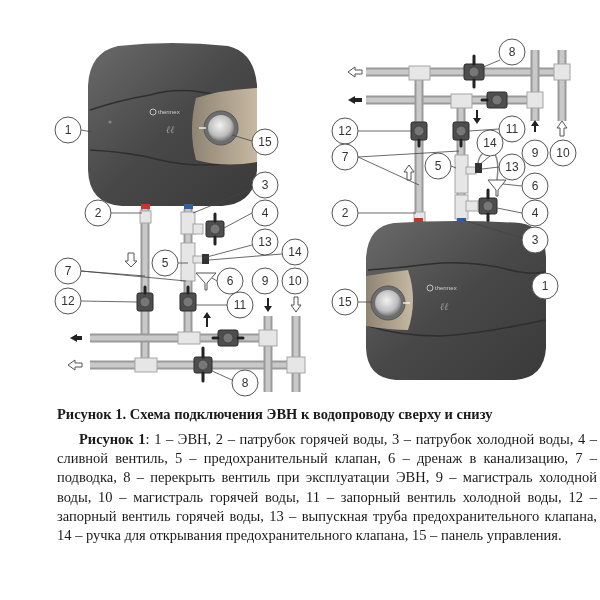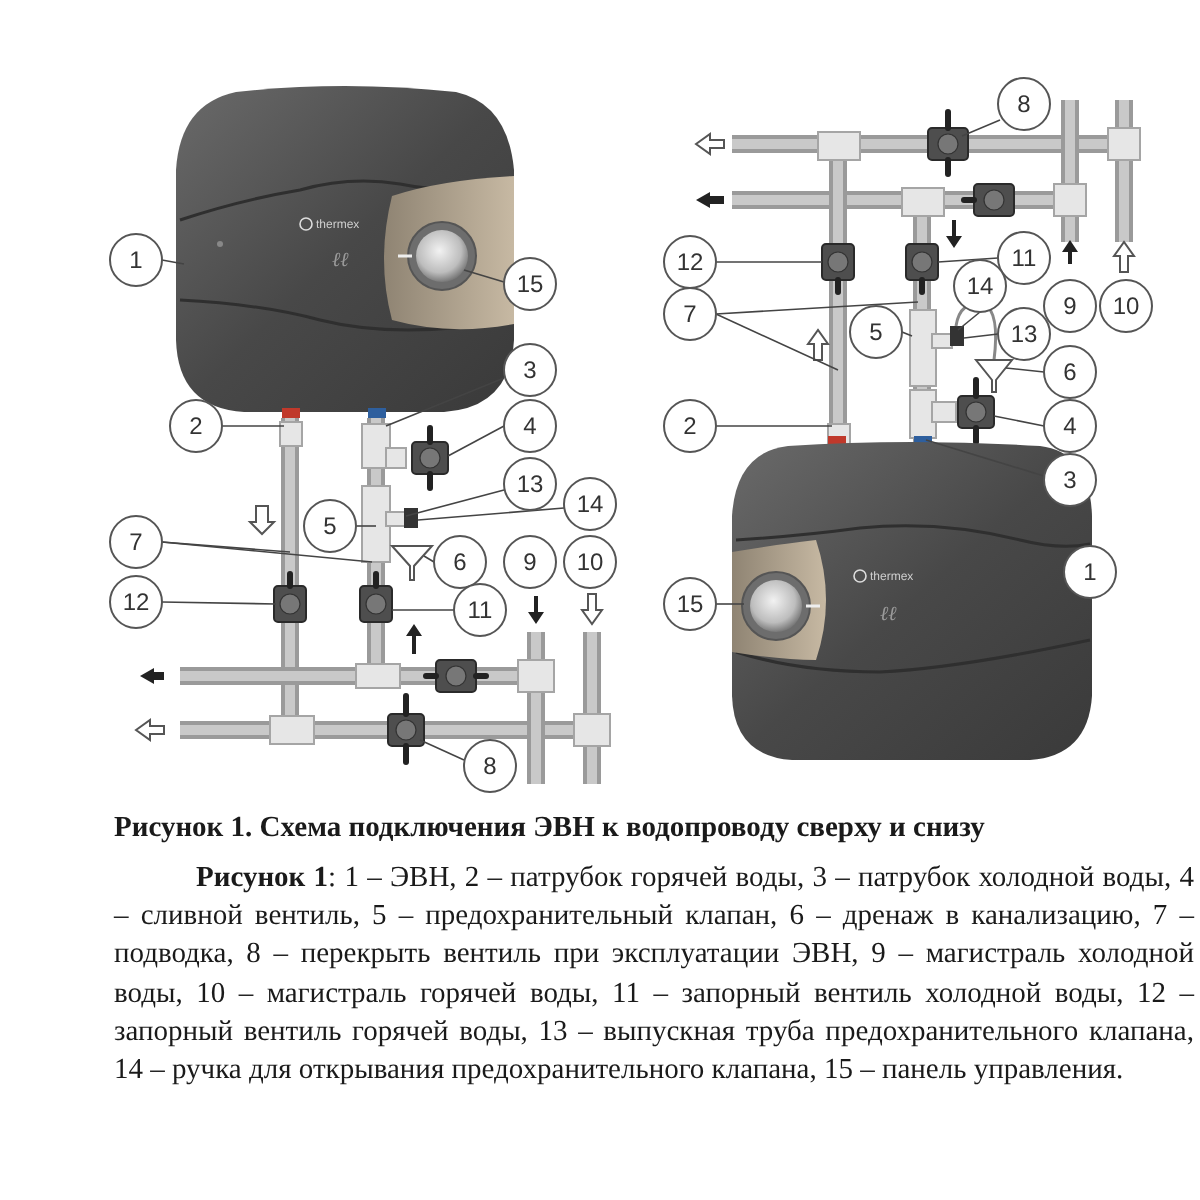--- a/index.html
+++ b/index.html
@@ -12,21 +12,21 @@
   .pipe { stroke: #9a9a9a; stroke-width: 9; stroke-linecap: butt; }
   .pipe-in { stroke: #c9c9c9; stroke-width: 5; }
   .fitting { fill: #e6e6e6; stroke: #a5a5a5; stroke-width: 1; }
   .valve-body { fill: #4e4e4e; stroke: #2a2a2a; stroke-width: 1; }
   .valve-center { fill: #777; stroke: #333; stroke-width: 0.6; }
   .valve-handle { stroke: #222; stroke-width: 3; stroke-linecap: round; }
   .arrow-solid { fill: #222; }
   .arrow-hollow { fill: #fff; stroke: #555; stroke-width: 1; }
   .caption { position: absolute; left: 57px; top: 405px; width: 540px; font-weight: bold; font-size: 14.5px; line-height: 18px; }
   .desc { position: absolute; left: 57px; top: 430px; width: 540px; font-size: 14.5px; line-height: 19.2px; text-align: justify; }
-  .desc .lead { font-weight: bold; margin-left: 19px; }
+  .desc .lead { font-weight: bold; }
 </style>
 </head>
 <body>
 
 <div class="figure">
 <svg viewBox="0 0 600 400" xmlns="http://www.w3.org/2000/svg">
   <defs>
     <linearGradient id="bodyGrad" x1="0" y1="0" x2="1" y2="1">
       <stop offset="0" stop-color="#6a6a6a"></stop>
       <stop offset="0.5" stop-color="#484848"></stop>

